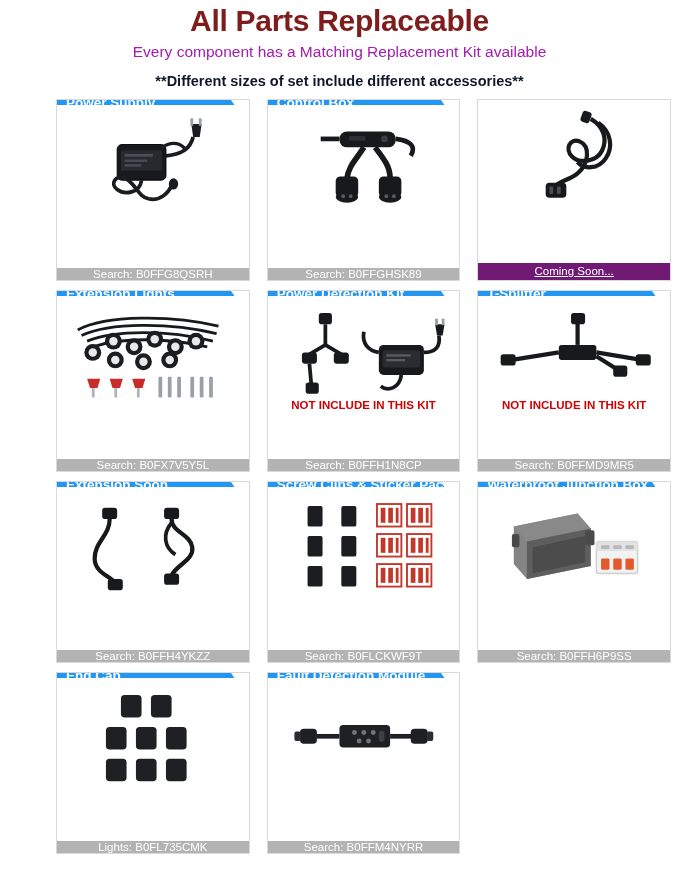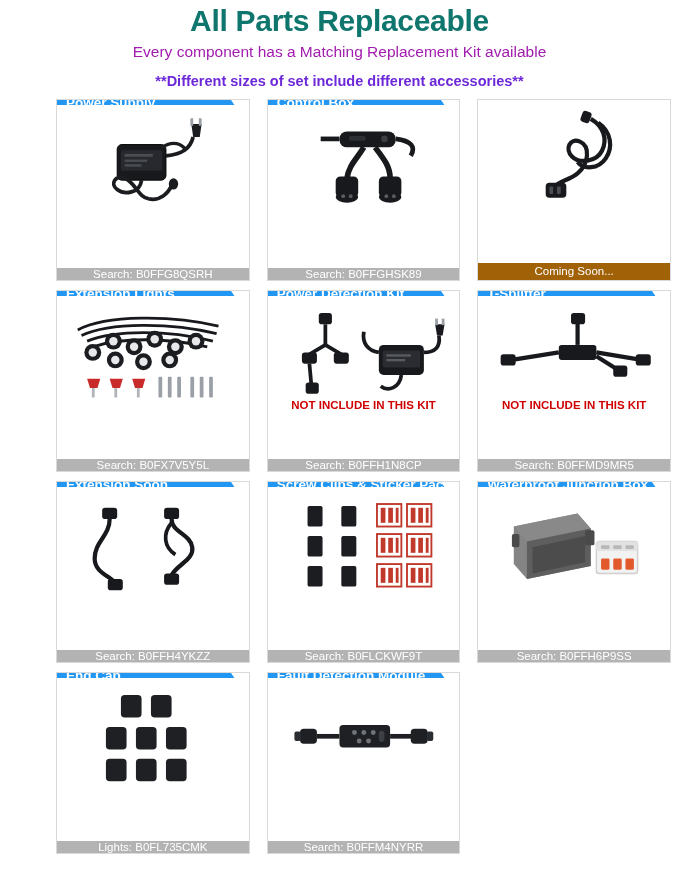--- a/index.html
+++ b/index.html
@@ -15,34 +15,34 @@
     position: relative;
     overflow: hidden;
     padding: 0 8px;
   }
 
   
   .header { text-align: center; padding-top: 4px; }
   .title {
     font-size: 30px;
     font-weight: bold;
-    color: #0f766e;
+    color: #7f1d1d;
     letter-spacing: -0.3px;
     margin: 0 0 6px 0;
     line-height: 1.1;
   }
   .subtitle {
     font-size: 15.5px;
     color: #a21caf;
     margin: 0 0 4px 0;
     font-weight: normal;
   }
   .note {
     font-size: 14.5px;
-    color: #6d28d9;
+    color: #0f172a;
     font-weight: bold;
     margin: 12px 0 10px 0;
   }
 
   
   .grid {
     display: grid;
     grid-template-columns: repeat(3, 1fr);
     gap: 9px 17px;
     padding-left: 48px;
@@ -96,21 +96,21 @@
   .card-footer {
     height: 22px;
     background: #b3b3b3;
     color: #ffffff;
     font-size: 11.5px;
     display: flex;
     align-items: center;
     justify-content: center;
     margin-top: 46px;
   }
-  .card-footer.coming { background: #a16207; }
+  .card-footer.coming { background: #701a75; text-decoration: underline; }
 
   svg { display: block; }
 
   .art { width: 100%; height: 100%; }
 </style>
 </head>
 <body>
 
 <div class="page">
 

